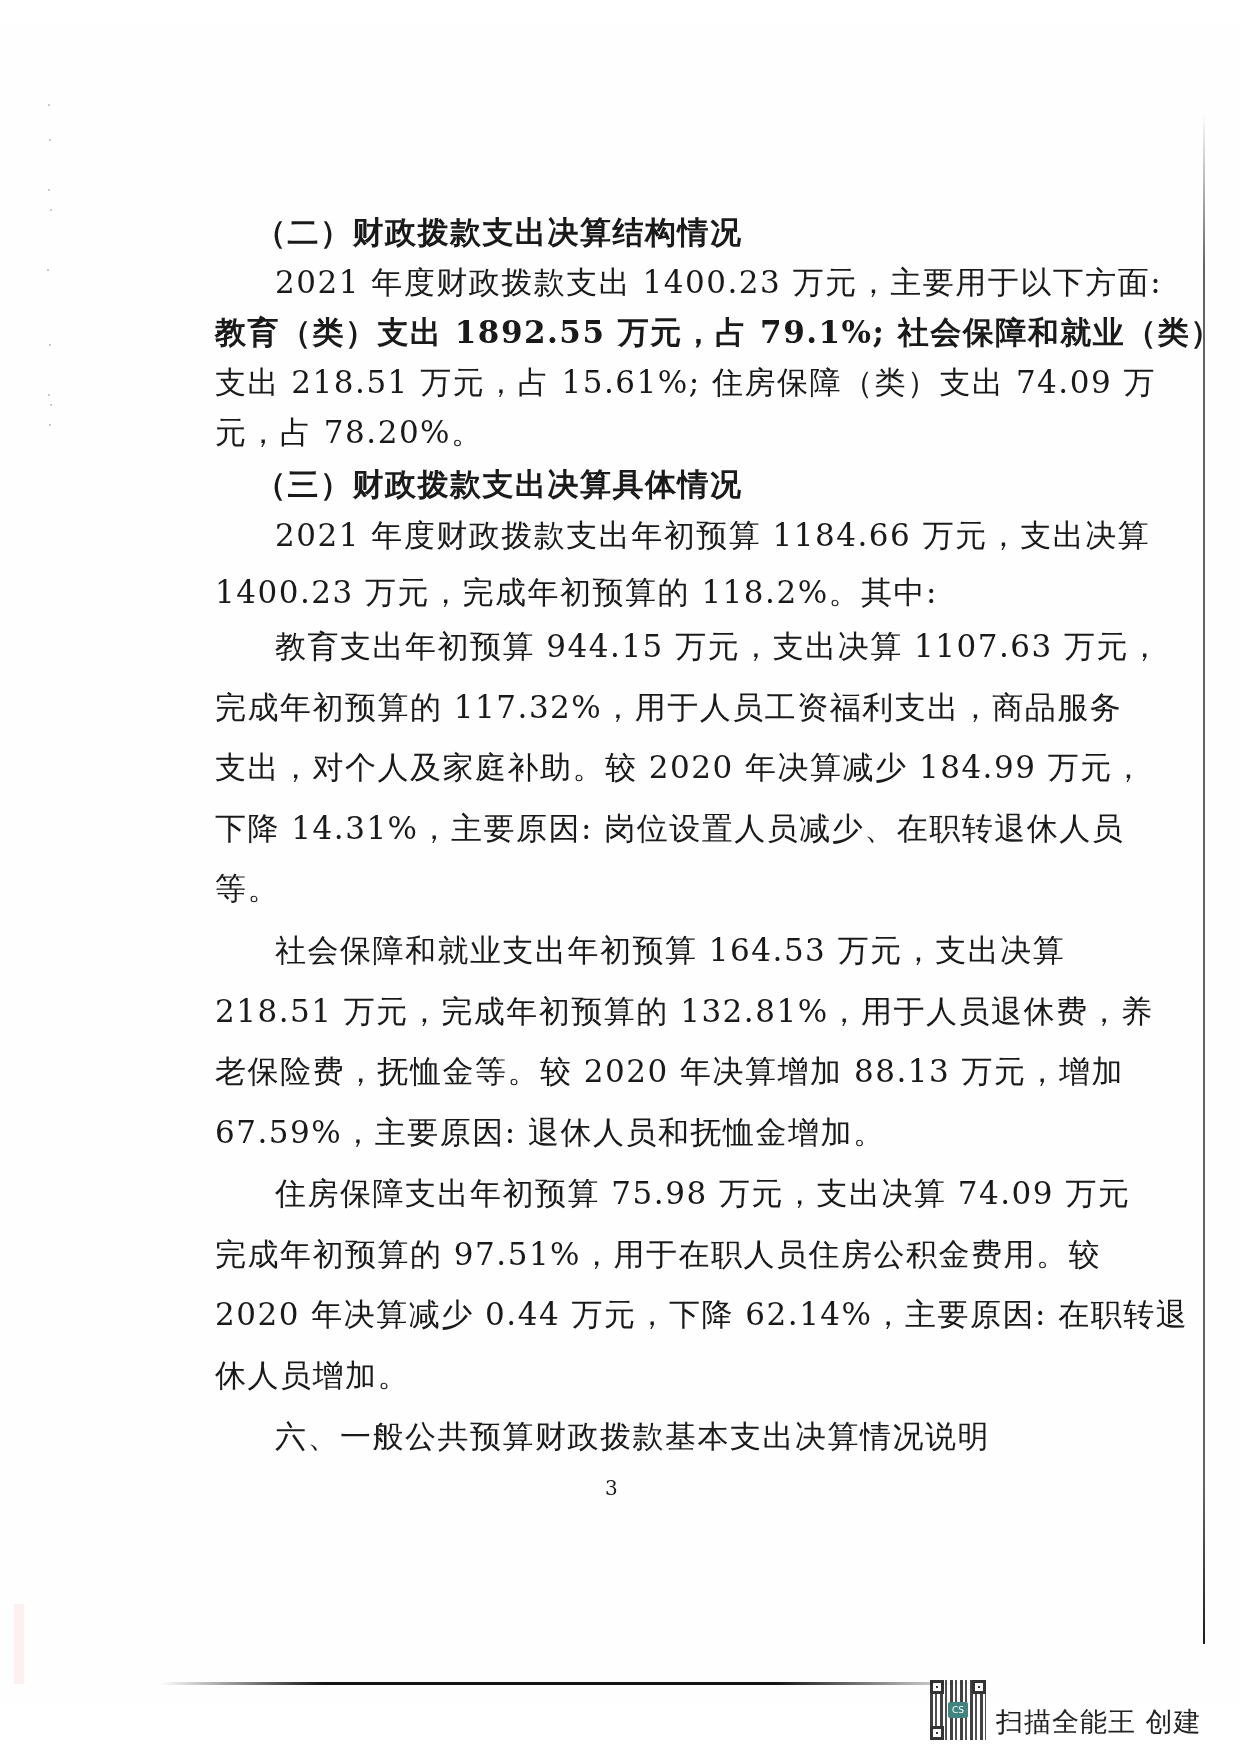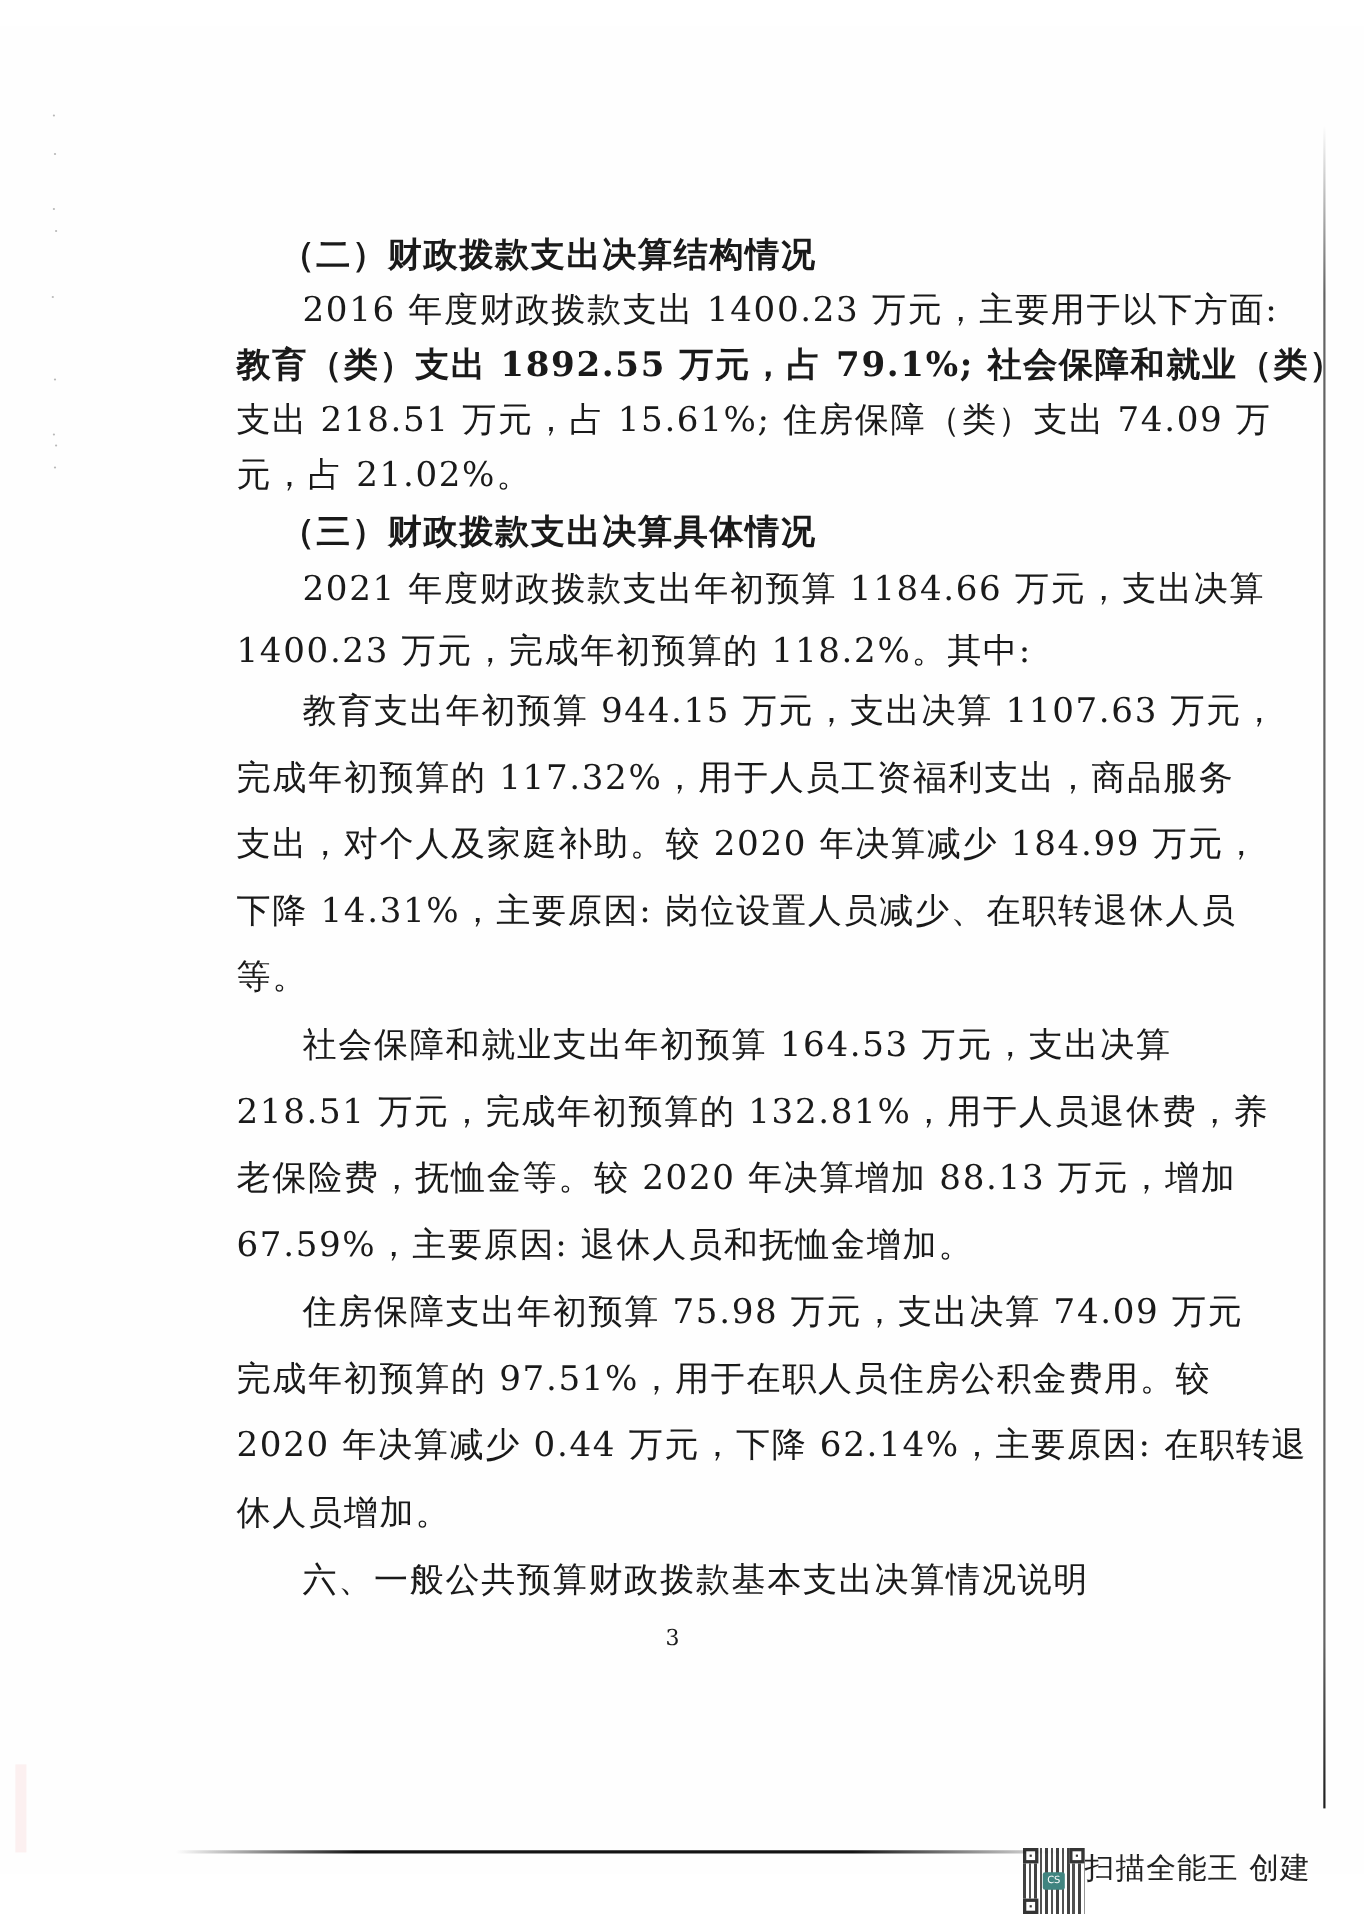--- a/index.html
+++ b/index.html
@@ -87,21 +87,22 @@
       position: absolute;
       left: 605px;
       top: 1452px;
       font-size: 20px;
     }
     .footer-brand {
       position: absolute;
       left: 930px;
       top: 1680px;
       display: flex;
-      align-items: flex-start;
+      align-items: flex-end;
+      gap: 10px;
     }
     .qr {
       width: 56px;
       height: 60px;
       position: relative;
       background:
         repeating-linear-gradient(90deg, #222 0 3px, #fff 3px 5px, #333 5px 7px, #fff 7px 10px),
         #fff;
       opacity: 0.85;
     }
@@ -155,24 +156,24 @@
     <span class="speck" style="left:5px;top:250px"></span>
     <span class="speck" style="left:4px;top:300px"></span>
     <span class="speck" style="left:6px;top:310px"></span>
     <span class="speck" style="left:5px;top:330px"></span>
   </div>
   <div class="right-edge"></div>
   <div class="bottom-edge"></div>
 
   <div class="text-block">
     <div class="line heading" style="left:40px;top:188px">（二）财政拨款支出决算结构情况</div>
-    <div class="line" style="left:60px;top:238px">2016 年度财政拨款支出 1400.23 万元，主要用于以下方面:</div>
+    <div class="line" style="left:60px;top:238px">2021 年度财政拨款支出 1400.23 万元，主要用于以下方面:</div>
     <div class="line bold" style="left:0px;top:288px">教育（类）支出 1892.55 万元，占 79.1%; 社会保障和就业（类）</div>
     <div class="line" style="left:0px;top:338px">支出 218.51 万元，占 15.61%; 住房保障（类）支出 74.09 万</div>
-    <div class="line" style="left:0px;top:388px">元，占 21.02%。</div>
+    <div class="line" style="left:0px;top:388px">元，占 78.20%。</div>
     <div class="line heading" style="left:40px;top:440px">（三）财政拨款支出决算具体情况</div>
     <div class="line" style="left:60px;top:491px">2021 年度财政拨款支出年初预算 1184.66 万元，支出决算</div>
     <div class="line" style="left:0px;top:548px">1400.23 万元，完成年初预算的 118.2%。其中:</div>
     <div class="line" style="left:60px;top:602px">教育支出年初预算 944.15 万元，支出决算 1107.63 万元，</div>
     <div class="line" style="left:0px;top:663px">完成年初预算的 117.32%，用于人员工资福利支出，商品服务</div>
     <div class="line" style="left:0px;top:723px">支出，对个人及家庭补助。较 2020 年决算减少 184.99 万元，</div>
     <div class="line" style="left:0px;top:784px">下降 14.31%，主要原因: 岗位设置人员减少、在职转退休人员</div>
     <div class="line" style="left:0px;top:844px">等。</div>
     <div class="line" style="left:60px;top:906px">社会保障和就业支出年初预算 164.53 万元，支出决算</div>
     <div class="line" style="left:0px;top:967px">218.51 万元，完成年初预算的 132.81%，用于人员退休费，养</div>

